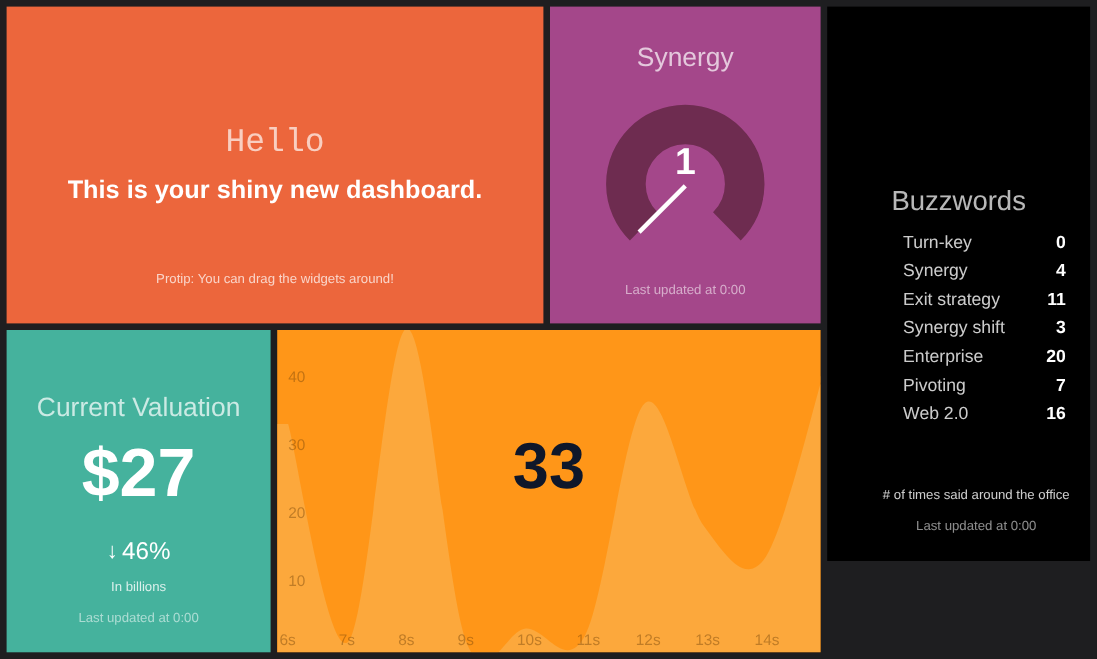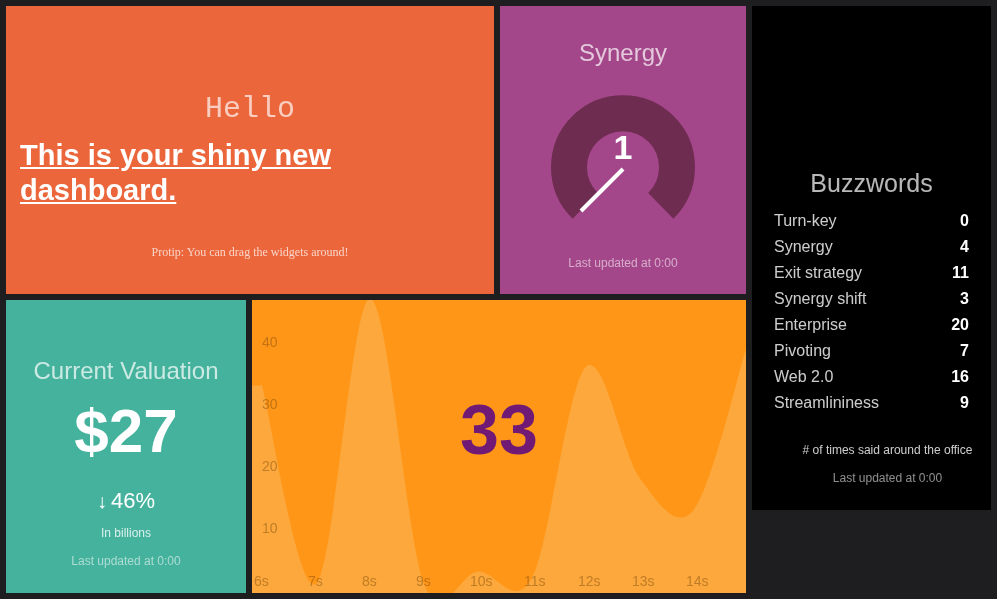--- a/index.html
+++ b/index.html
@@ -43,38 +43,36 @@
   #widget-welcome .w-title {
     font-size: 30px;
     font-weight: 400;
     color: rgba(255,255,255,0.68);
     margin: 0 0 12px 0;
     line-height: 1.15;
     text-align: center;
     font-family: Liberation Mono, monospace;
   }
   #widget-welcome .w-sub {
-    font-size: 29px;
+    font-size: 23px;
     font-weight: bold;
     color: #ffffff;
     margin: 0;
     text-align: left;
     line-height: 1.2;
-    text-decoration: underline;
   }
   #widget-welcome .w-more {
     position: absolute;
     bottom: 22px;
     left: 0;
     right: 0;
     font-size: 12px;
     color: rgba(255,255,255,0.72);
     text-align: center;
     font-weight: 400;
-    font-family: Liberation Serif, serif;
   }
 
   
   #widget-gauge {
     left: 500px;
     top: 6px;
     width: 246px;
     height: 288px;
     background: #a4478a;
     display: flex;
@@ -148,20 +146,21 @@
     list-style: none;
   }
   #widget-list li {
     display: flex;
     justify-content: space-between;
     align-items: baseline;
     font-size: 16px;
     line-height: 26px;
     color: rgba(255,255,255,0.80);
     font-weight: 400;
+    margin-left: 47px;
   }
   #widget-list li .li-value {
     color: #ffffff;
     font-weight: bold;
     font-size: 16px;
   }
   #widget-list .list-footer {
     position: absolute;
     left: 0;
     right: 0;
@@ -264,23 +263,23 @@
     pointer-events: none;
   }
   #widget-graph .w-title {
     font-size: 25px;
     font-weight: 400;
     color: rgba(255,255,255,0.78);
     margin: 0;
     line-height: 1.1;
   }
   #widget-graph .big-value {
-    font-size: 70px;
-    font-weight: bold;
-    color: #701a75;
+    font-size: 59px;
+    font-weight: bold;
+    color: #0f172a;
     line-height: 1.05;
     margin-top: 22px;
   }
   .axis-label {
     font-family: "Liberation Sans", sans-serif;
     font-size: 14px;
     fill: rgba(120, 70, 10, 0.45);
   }
 </style>
 </head>
@@ -331,24 +330,20 @@
           <span class="li-label">Enterprise</span>
           <span class="li-value">20</span>
         </li>
         <li>
           <span class="li-label">Pivoting</span>
           <span class="li-value">7</span>
         </li>
         <li>
           <span class="li-label">Web 2.0</span>
           <span class="li-value">16</span>
-        </li>
-        <li>
-          <span class="li-label">Streamlininess</span>
-          <span class="li-value">9</span>
         </li>
       </ul>
     <div class="list-footer">
       <p class="list-more"># of times said around the office</p>
       <p class="w-updated">Last updated at 0:00</p>
     </div>
   </div>
 
   <div class="widget" id="widget-number">
     <h1 class="w-title">Current Valuation</h1>

